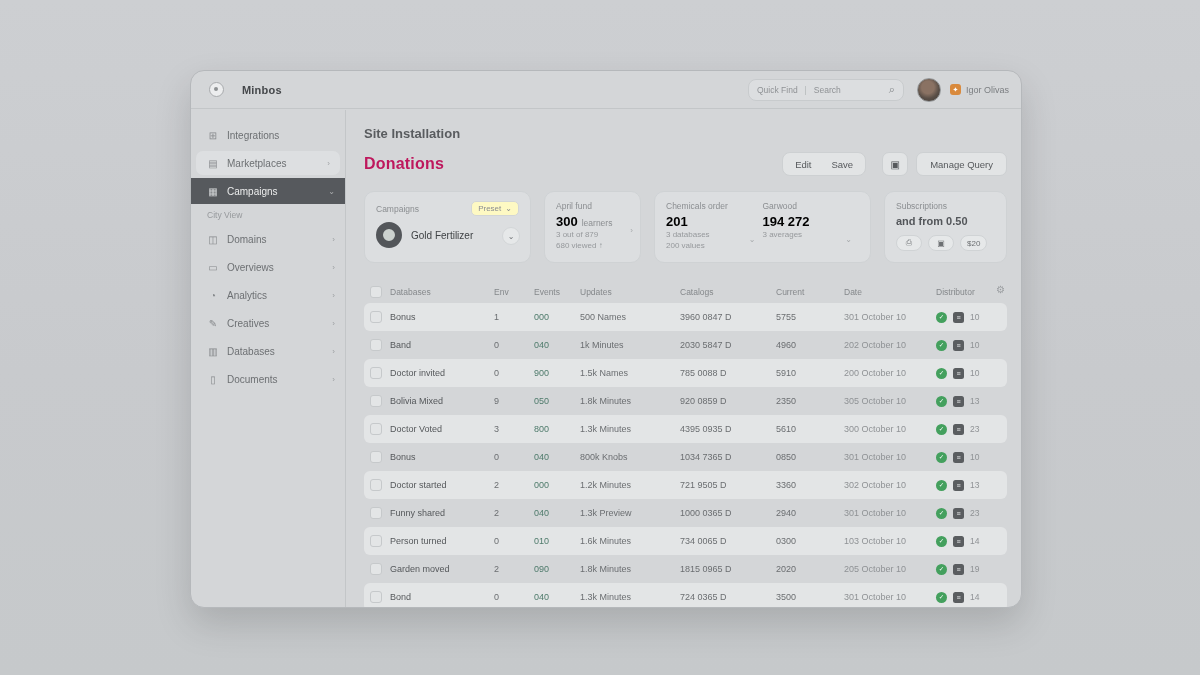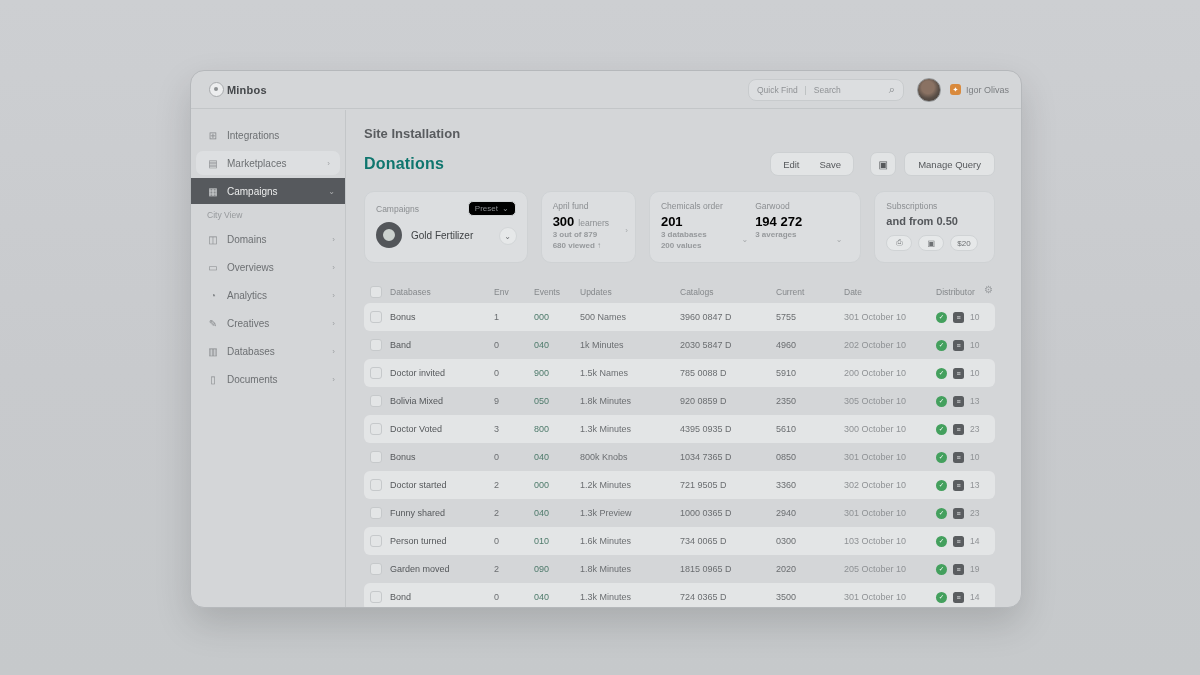--- a/index.html
+++ b/index.html
@@ -6,21 +6,21 @@
   body{font-family:"Liberation Sans",sans-serif;}
   .canvas{position:relative;width:1200px;height:675px;overflow:hidden;
     background:linear-gradient(180deg,#cdcfd2 0%,#c8cacd 55%,#c6c9cb 100%);}
   
   .window{position:absolute;left:190px;top:70px;width:832px;height:538px;
     background:#d4d6d8;border:1px solid #b5b8bb;border-radius:14px;
     box-shadow:0 16px 36px rgba(0,0,0,.15);overflow:hidden;box-sizing:border-box;}
   
   .hdr{height:38px;border-bottom:1px solid #c3c6c8;display:flex;align-items:center;
     padding:0 12px 0 18px;box-sizing:border-box;}
-  .logo{display:flex;align-items:center;gap:3px;}
+  .logo{display:flex;align-items:center;gap:18px;}
   .logo-ic{width:13px;height:13px;border-radius:50%;background:#ecedee;border:1px solid #a7aaac;
     position:relative;}
   .logo-ic::after{content:"";position:absolute;left:4px;top:4px;width:4px;height:4px;border-radius:50%;background:#8e9193;}
   .logo-tx{font-size:11px;font-weight:bold;color:#44474a;letter-spacing:.2px;}
   .hdr-sp{flex:1;}
   .search{width:156px;height:22px;background:#dcdee0;border:1px solid #c8cbcd;border-radius:8px;
     display:flex;align-items:center;padding:0 8px;gap:7px;font-size:8.5px;color:#8f9295;box-sizing:border-box;cursor:text;}
   .search .divider{color:#b3b6b8;}
   .search .mag{margin-left:auto;font-size:11px;color:#85888b;}
   .avatar{width:22px;height:22px;border-radius:50%;margin:0 9px 0 13px;border:1px solid #96999b;
@@ -35,51 +35,51 @@
     font-size:10px;color:#6d7073;cursor:pointer;margin-bottom:3px;}
   .nav-item[data-variant="pill"]{background:#dddfe1;border-radius:7px;margin:0 5px 3px 5px;padding-left:11px;height:24px;}
   .nav-item[data-variant="selected"]{background:#56595d;color:#eceded;height:26px;margin:2px 0 2px 0;border-radius:0;}
   .nav-item[data-variant="selected"] .nav-icon{color:#d4d6d8;opacity:1;}
   .nav-item[data-variant="sub"]{height:17px;font-size:8.5px;color:#96999c;margin-bottom:4px;}
   .nav-icon{width:12px;font-size:10px;opacity:.75;text-align:center;}
   .nav-icon:empty{display:none;}
   .nav-chev{margin-left:auto;font-size:8px;opacity:.55;}
   .nav-chev:empty{display:none;}
   
-  .main{position:absolute;left:156px;top:39px;right:0;bottom:0;padding:16px 26px 0 17px;box-sizing:border-box;}
+  .main{position:absolute;left:156px;top:39px;right:0;bottom:0;padding:16px 14px 0 17px;box-sizing:border-box;}
   .crumb{font-size:13px;font-weight:bold;color:#595c5f;}
   .title-row{display:flex;align-items:center;margin-top:10px;height:26px;}
-  .title{font-size:16px;font-weight:bold;color:#0f766e;letter-spacing:.2px;}
+  .title{font-size:16px;font-weight:bold;color:#be185d;letter-spacing:.2px;}
   .actions{margin-left:auto;display:flex;gap:8px;align-items:center;}
   .seg{display:flex;background:#e2e4e5;border:1px solid #cdd0d2;border-radius:8px;height:24px;
     align-items:center;padding:0 2px;box-sizing:border-box;}
   .seg-btn{font-size:9.5px;color:#56595c;padding:0 10px;cursor:pointer;}
   .icon-btn{width:26px;height:24px;background:#e2e4e5;border:1px solid #cdd0d2;border-radius:7px;
     display:flex;align-items:center;justify-content:center;font-size:10px;color:#56595c;cursor:pointer;box-sizing:border-box;margin-left:8px;}
   .manage-btn{height:24px;background:#e2e4e5;border:1px solid #cdd0d2;border-radius:7px;font-size:9.5px;
     color:#56595c;display:flex;align-items:center;padding:0 13px;cursor:pointer;box-sizing:border-box;}
   
   .cards{display:flex;gap:13px;margin-top:14px;}
   .card{background:#dcdee0;border:1px solid #cfd2d4;border-radius:10px;height:72px;box-sizing:border-box;
     padding:9px 11px;position:relative;}
   .c-label{font-size:8.5px;color:#8b8e91;}
   .card1{width:167px;}
   .c1-top{display:flex;justify-content:space-between;align-items:center;}
-  .preset{background:#000000;border:1px solid #d2d5d7;border-radius:5px;font-size:8px;color:#8b8e91;
+  .preset{background:#fef9c3;border:1px solid #d2d5d7;border-radius:5px;font-size:8px;color:#8b8e91;
     padding:2px 6px;display:flex;gap:4px;align-items:center;cursor:pointer;}
   .c1-body{display:flex;align-items:center;gap:9px;margin-top:6px;}
   .donut{width:26px;height:26px;border-radius:50%;border:7px solid #53565a;box-sizing:border-box;background:#ccd2cf;}
   .donut-label{font-size:10px;font-weight:normal;color:#3f4245;}
   .c1-more{position:absolute;right:10px;bottom:17px;width:18px;height:18px;border-radius:50%;background:#e6e8e9;
     border:1px solid #d2d5d7;display:flex;align-items:center;justify-content:center;font-size:8px;color:#707376;cursor:pointer;box-sizing:border-box;}
   .card2{width:97px;}
   .v-row{display:flex;align-items:baseline;gap:4px;margin-top:3px;}
   .v-big{font-size:13px;font-weight:bold;color:#000000;}
   .v-unit{font-size:8.5px;color:#8b8e91;}
-  .v-sub{font-size:8px;color:#96999c;line-height:11px;font-weight:bold;}
+  .v-sub{font-size:8px;color:#96999c;line-height:11px;}
   .c-chev{position:absolute;right:7px;top:34px;font-size:8px;color:#a7aaac;}
   .card3{width:217px;display:flex;}
   .c3-col{width:50%;position:relative;}
   .card4{width:123px;}
   .c4-text{font-size:11px;font-weight:bold;color:#53565a;margin-top:4px;}
   .c4-btns{display:flex;gap:6px;margin-top:8px;}
   .pill{height:16px;min-width:26px;background:#e6e8e9;border:1px solid #d0d3d5;border-radius:8px;
     display:flex;align-items:center;justify-content:center;font-size:8px;color:#6d7073;cursor:pointer;box-sizing:border-box;padding:0 6px;}
   
   .table{margin-top:17px;}

